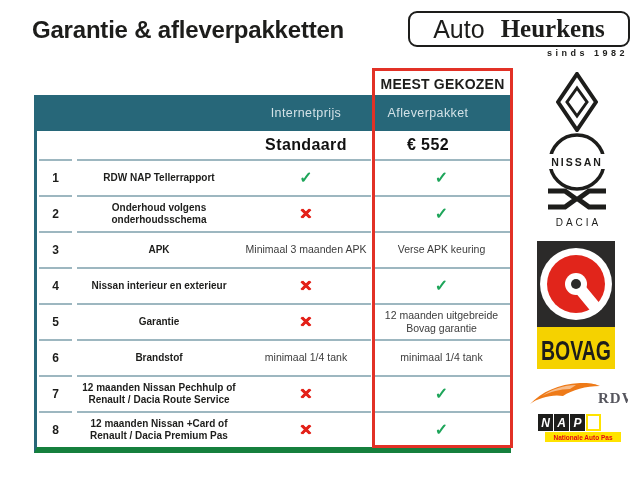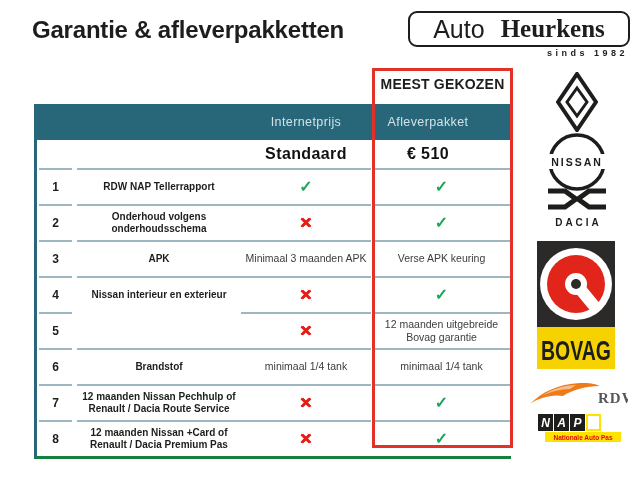--- a/index.html
+++ b/index.html
@@ -10,21 +10,21 @@
   
   .page-title{position:absolute;left:32px;top:16px;font-size:24px;font-weight:800;letter-spacing:-0.2px;}
   .brand-box{position:absolute;left:408px;top:11px;width:222px;height:36px;border:2.5px solid #1d1d1b;
     border-radius:9px;display:flex;align-items:center;justify-content:center;font-size:25px;box-sizing:border-box;}
   .brand-regular{font-weight:400;margin-right:16px;}
   .brand-bold{font-weight:800;font-family:Liberation Serif, serif;}
   .brand-tagline{position:absolute;left:500px;top:48px;width:128px;text-align:right;
     font-size:9px;font-weight:700;letter-spacing:3.5px;}
   
   .pkg-table{position:absolute;left:34px;top:95px;width:477px;
-    border-left:3px solid #276779;border-bottom:3px solid #15803d;box-sizing:border-box;margin-top:9px;}
+    border-left:3px solid #276779;border-bottom:6px solid #15803d;box-sizing:border-box;}
   .thead{height:36px;background:#276779;position:relative;}
   .hcol{position:absolute;top:0;height:100%;display:flex;align-items:center;justify-content:center;
     color:#d3e2e7;font-size:12.5px;letter-spacing:0.4px;}
   .c3{left:204px;width:130px;}
   .c4{left:336px;width:110px;}
   .subhead{height:28px;position:relative;}
   .subhead .hcol{color:#111111;font-weight:800;font-size:16px;}
   .row{height:36px;position:relative;}
   .cell{position:absolute;top:0;bottom:0;display:flex;align-items:center;justify-content:center;
     text-align:center;border-top:2px solid #9db7c0;box-sizing:border-box;}
@@ -37,21 +37,21 @@
   
   .highlight{position:absolute;left:372px;top:68px;width:141px;height:380px;
     border:3px solid #e23126;box-sizing:border-box;z-index:5;pointer-events:none;}
   .badge{position:absolute;top:0;left:0;right:0;height:26px;display:flex;align-items:center;
     justify-content:center;font-weight:800;font-size:14px;letter-spacing:0.2px;color:#1d1d1b;}
   
   .logo{position:absolute;}
   .renault-logo{left:556px;top:72px;}
   .nissan-logo{left:544px;top:130px;}
   .dacia-logo{left:544px;top:187px;width:66px;}
-  .dacia-text{margin-top:2px;text-align:center;font-size:10px;font-weight:700;letter-spacing:3px;text-indent:3px;}
+  .dacia-text{margin-top:2px;text-align:center;font-size:10px;font-weight:400;letter-spacing:3px;text-indent:3px;}
   .bovag-logo{left:537px;top:241px;}
   .rdw-logo{left:528px;top:378px;}
   .nap-logo{left:538px;top:414px;width:84px;}
   .nap-boxes{display:flex;gap:1px;}
   .nap-box{width:15px;height:17px;background:#1d1d1b;color:#ffffff;font-weight:700;font-style:italic;
     font-size:12px;display:flex;align-items:center;justify-content:center;}
   .nap-box-empty{width:15px;height:17px;background:#ffffff;border:2px solid #ffe300;box-sizing:border-box;}
   .nap-bar{margin-left:7px;margin-top:1px;width:76px;height:10px;background:#ffe300;
     display:flex;align-items:center;justify-content:center;font-size:6.5px;font-weight:700;color:#e30613;}
 </style>
@@ -65,21 +65,21 @@
 </div>
 <div class="brand-tagline">sinds 1982</div>
 
 <div class="pkg-table">
   <div class="thead">
     <div class="hcol c3">Internetprijs</div>
     <div class="hcol c4">Afleverpakket</div>
   </div>
   <div class="subhead">
     <div class="hcol c3">Standaard</div>
-    <div class="hcol c4">€ 510</div>
+    <div class="hcol c4">€ 552</div>
   </div>
 
   <div class="row">
     <div class="cell num">1</div>
     <div class="cell desc">RDW NAP Tellerrapport</div>
     <div class="cell p1">
         <span class="ok">✓</span>
       </div>
     <div class="cell p2">
         <span class="ok">✓</span>
@@ -106,20 +106,21 @@
     <div class="cell desc">Nissan interieur en exterieur</div>
     <div class="cell p1">
         <span class="no">✕</span>
       </div>
     <div class="cell p2">
         <span class="ok">✓</span>
       </div>
   </div>
   <div class="row">
     <div class="cell num">5</div>
+    <div class="cell desc">Garantie</div>
     <div class="cell p1">
         <span class="no">✕</span>
       </div>
     <div class="cell p2">12 maanden uitgebreide Bovag garantie</div>
   </div>
   <div class="row">
     <div class="cell num">6</div>
     <div class="cell desc">Brandstof</div>
     <div class="cell p1">minimaal 1/4 tank</div>
     <div class="cell p2">minimaal 1/4 tank</div>

